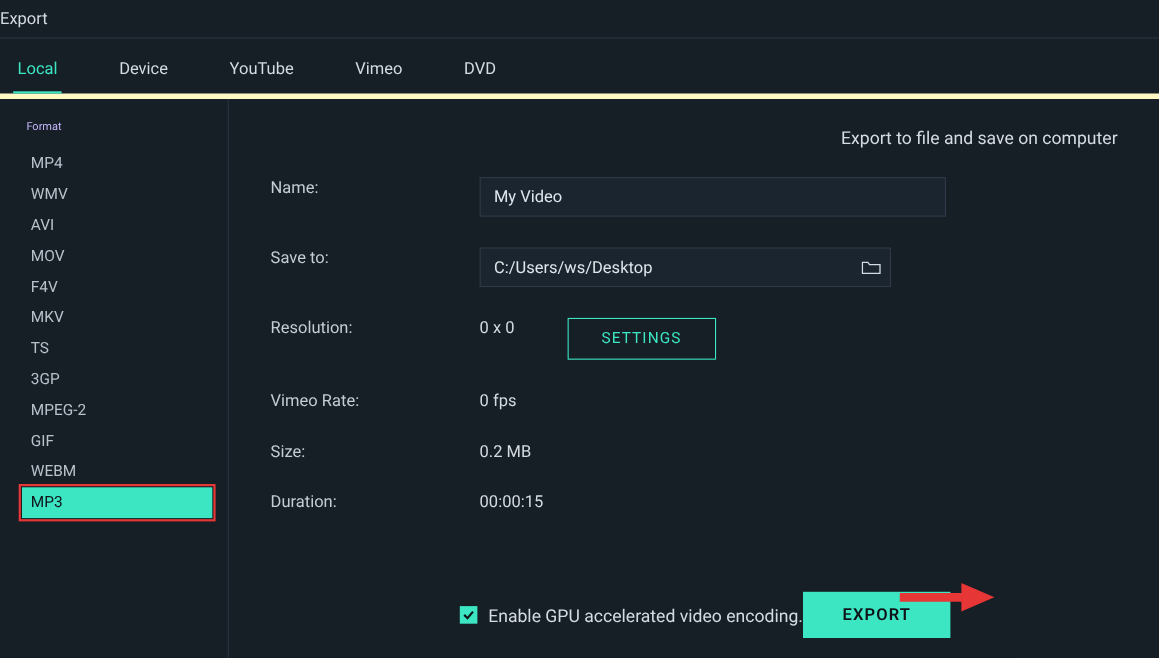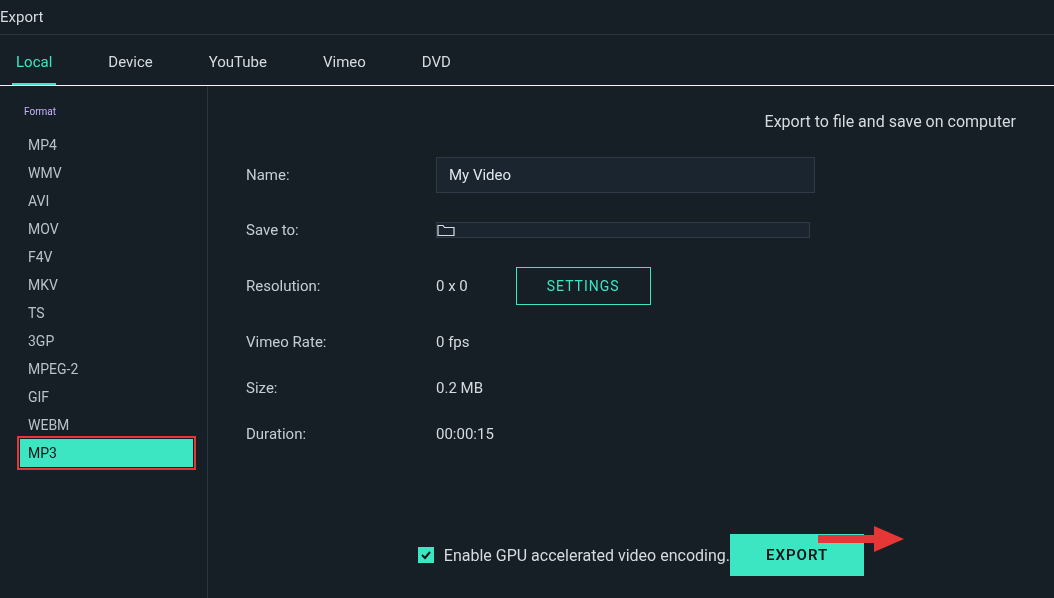--- a/index.html
+++ b/index.html
@@ -18,21 +18,21 @@
     .window-title {
       padding: 8px 0 8px 0;
       font-size: 15px;
       color: #d5dce1;
       border-bottom: 1px solid #2a3440;
     }
     .tabs {
       display: flex;
       gap: 48px;
       padding: 12px 12px 0 12px;
-      border-bottom: 1px solid #fef9c3;
+      border-bottom: 5px solid #fef9c3;
     }
     .tab {
       padding: 6px 4px 12px 4px;
       font-size: 15px;
       color: #d5dce1;
       cursor: pointer;
       border-bottom: 2px solid transparent;
     }
     .tab.active {
       color: #3ce6c3;
@@ -75,39 +75,38 @@
       position: relative;
     }
     .content-title {
       font-size: 16px;
       color: #d5dce1;
       margin-bottom: 26px;
       text-align: right;
     }
     .field-row {
       display: flex;
-      align-items: center;
       margin-bottom: 28px;
     }
     .field-label {
       width: 190px;
       font-size: 15px;
       color: #c4cdd4;
     }
     .field-value {
       font-size: 15px;
       color: #d5dce1;
     }
     .text-input {
       background: #1a2530;
       border: 1px solid #2f3a46;
       color: #dfe6eb;
       padding: 8px 12px;
       font-size: 15px;
-      width: 379px;
+      width: 424px;
       outline: none;
     }
     .save-to-wrap {
       display: flex;
       align-items: center;
       background: #1a2530;
       border: 1px solid #2f3a46;
       width: 374px;
       padding: 0 8px 0 0;
     }
@@ -212,20 +211,21 @@
     <div class="content-title">Export to file and save on computer</div>
 
     <div class="field-row">
       <div class="field-label">Name:</div>
       <input class="text-input" type="text" value="My Video" style="">
     </div>
 
     <div class="field-row">
       <div class="field-label">Save to:</div>
       <div class="save-to-wrap">
+        <input class="save-to-input" type="text" value="C:/Users/ws/Desktop" style="">
         <span class="folder-icon">
           <svg width="18" height="14" viewBox="0 0 18 14" fill="none" stroke="#d5dce1" stroke-width="1.2">
             <path d="M1 2.5 L6 2.5 L7.5 4.5 L17 4.5 L17 12.5 L1 12.5 Z"></path>
           </svg>
         </span>
       </div>
     </div>
 
     <div class="field-row">
       <div class="field-label">Resolution:</div>

